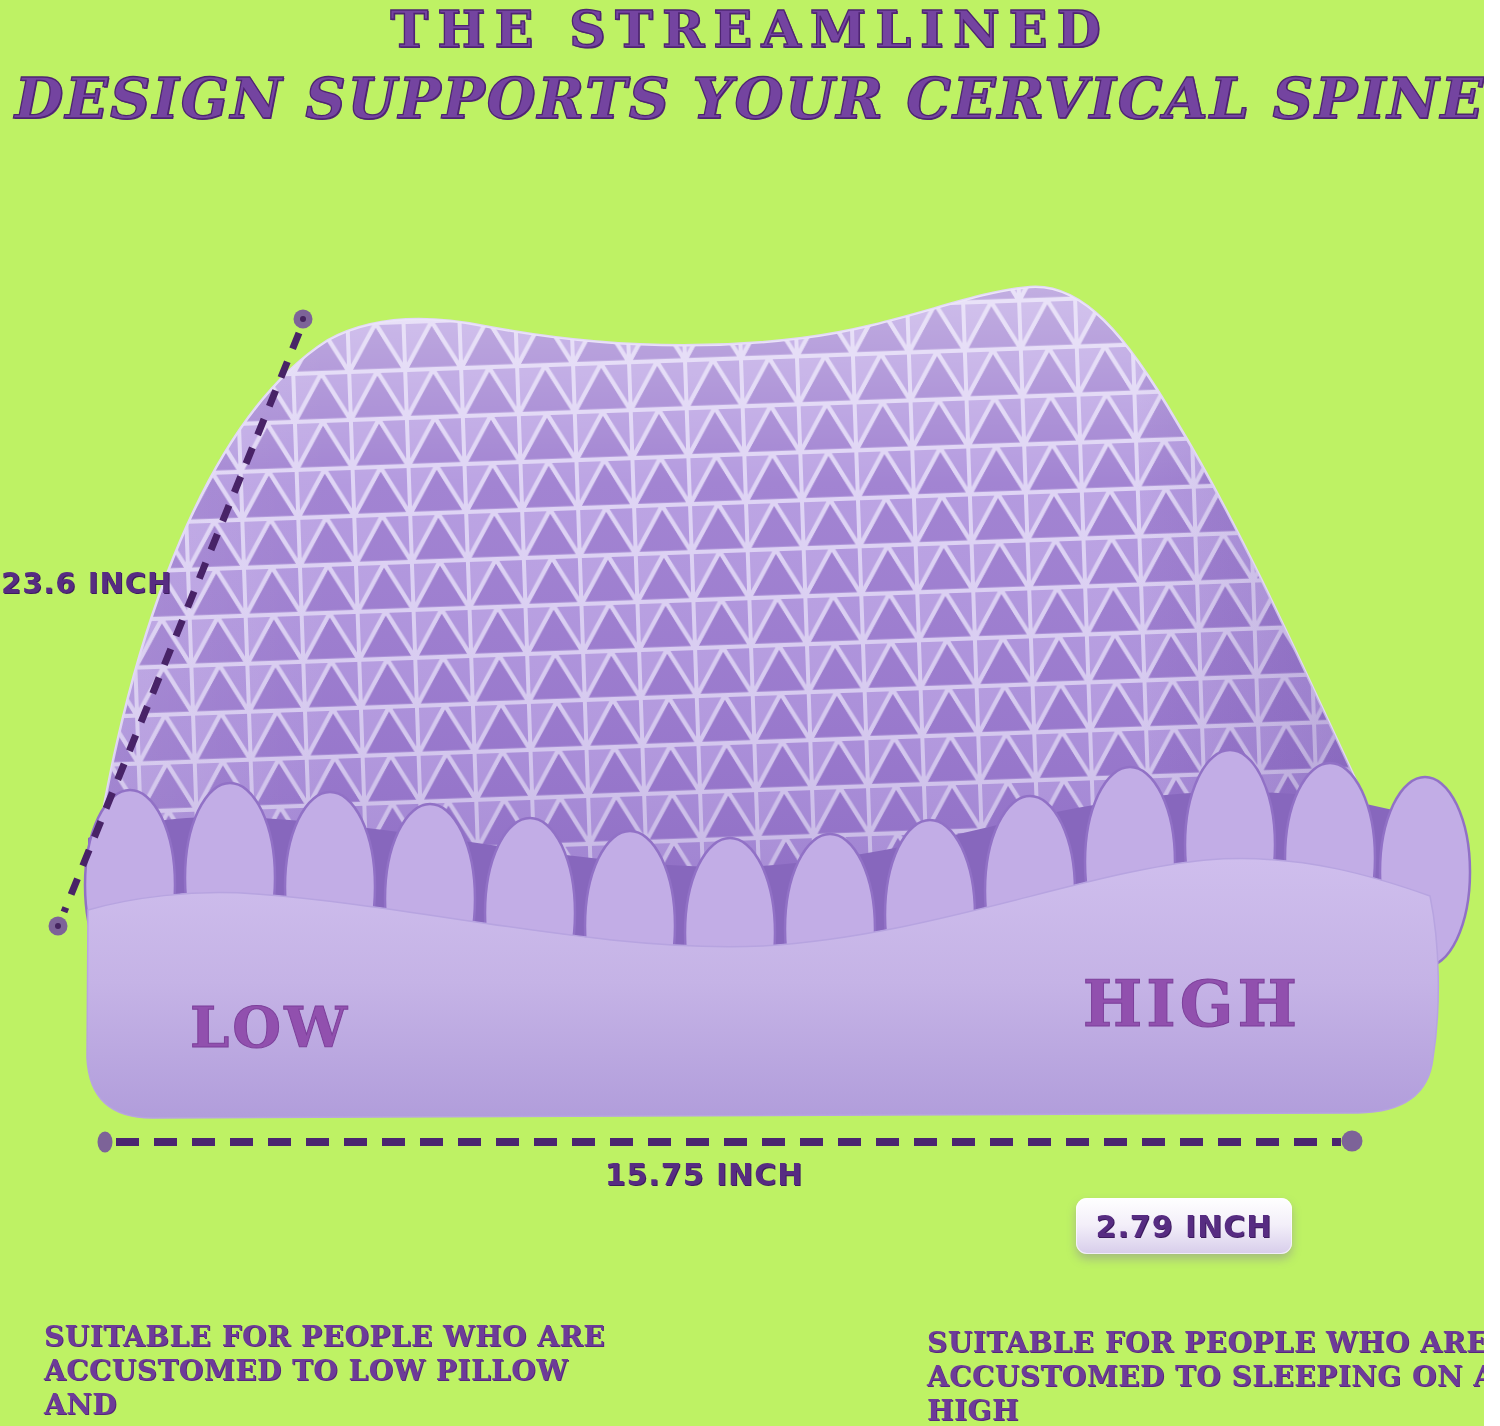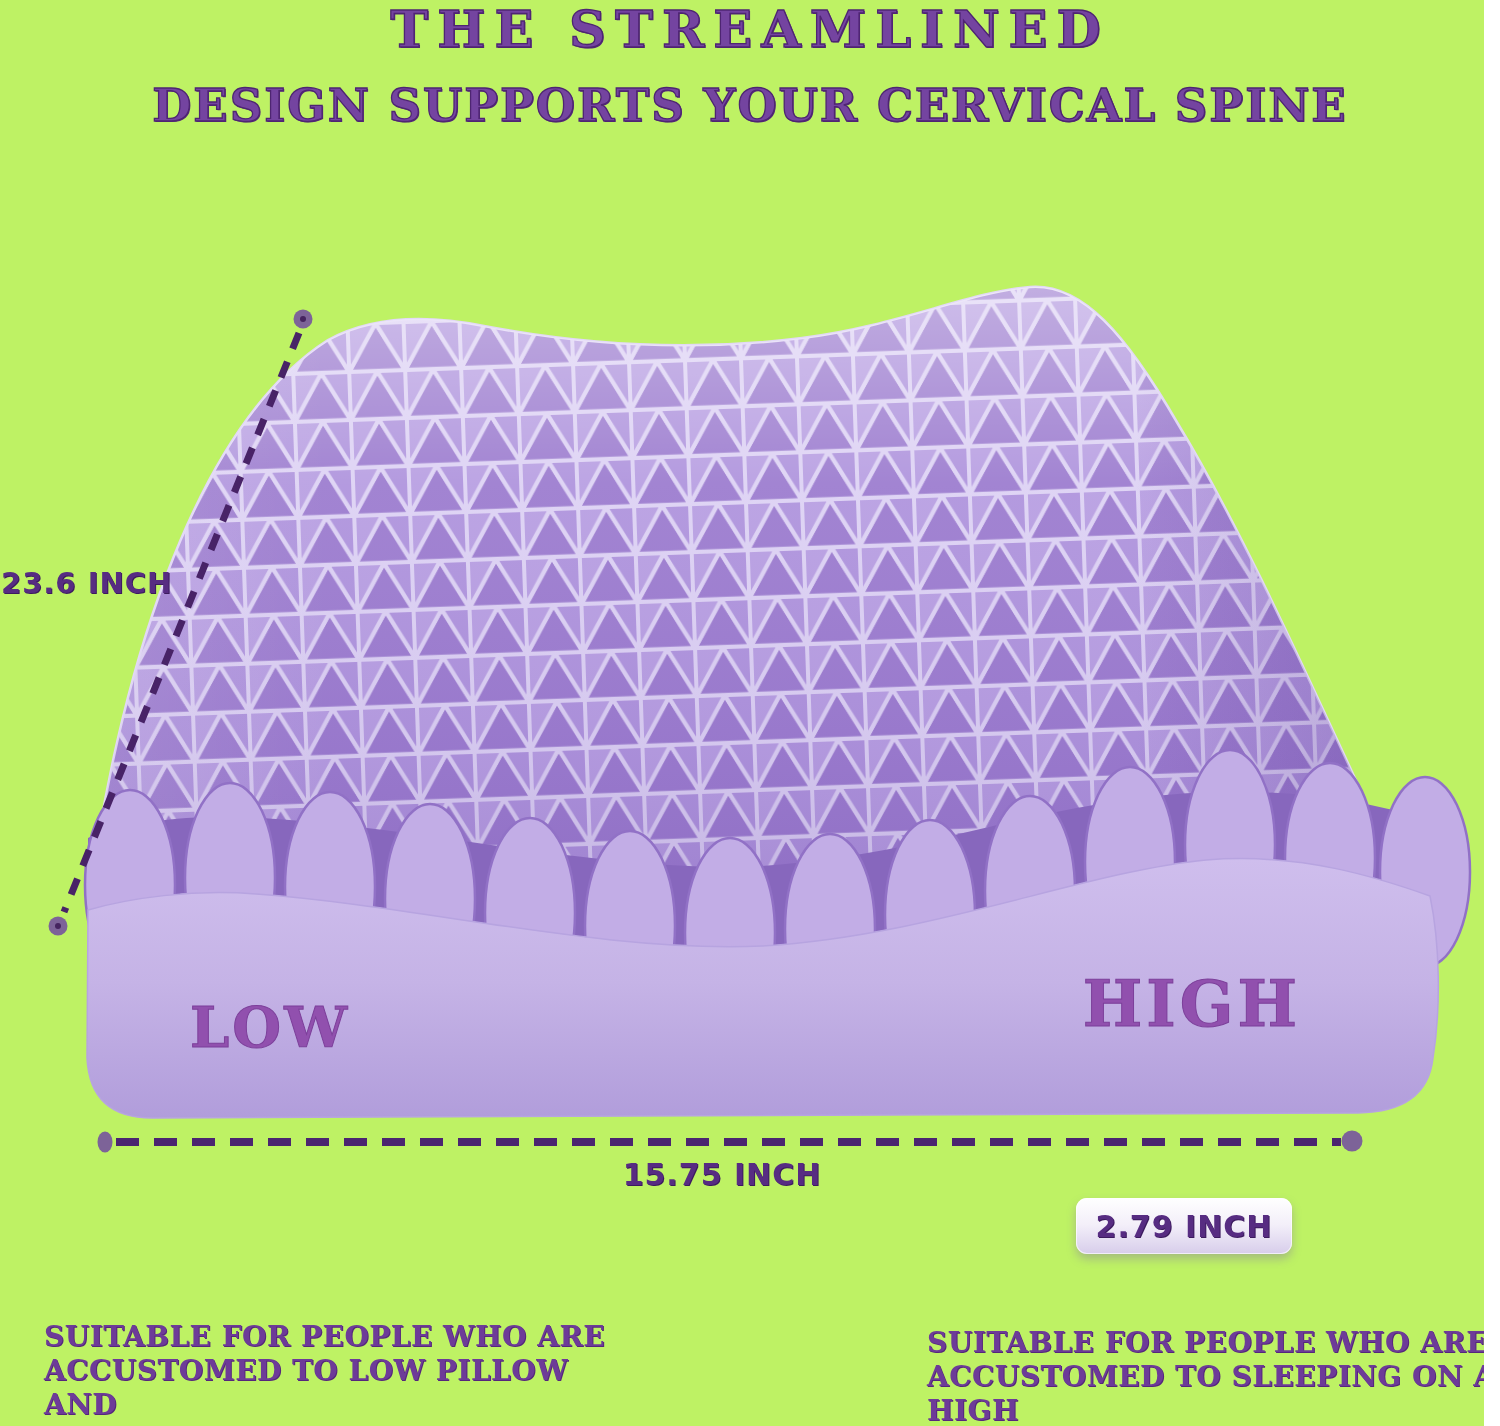--- a/index.html
+++ b/index.html
@@ -20,40 +20,41 @@
     -webkit-text-stroke: 1.3px #4e2572;
     text-shadow: 1px 1px 0 #55277b;
     font-weight: bold;
   }
   .title-line1 {
     font-size: 51px;
     line-height: 58px;
     letter-spacing: 9px;
   }
   .title-line2 {
-    font-size: 45px;
+    font-size: 56px;
     line-height: 64px;
     letter-spacing: 2px;
-    margin-top: 16px;
+    margin-top: 8px;
     white-space: nowrap;
+    font-style: italic;
   }
   .pillow-svg {
     position: absolute;
     left: 0; top: 0;
   }
   .dim-label {
     position: absolute;
     font-family: "DejaVu Sans", sans-serif;
     font-weight: bold;
     color: #572c82;
     text-shadow: 1px 1px 0 #3c1b5e;
     letter-spacing: 1px;
   }
   .dim-length { left: 1px; top: 566px; font-size: 29px; }
-  .dim-width  { left: 572px; top: 1157px; width: 300px; text-align: center; font-size: 30px; }
+  .dim-width  { left: 554px; top: 1157px; width: 300px; text-align: center; font-size: 30px; }
   .chip {
     position: absolute;
     border-radius: 11px;
     background: linear-gradient(180deg, #ffffff 0%, #f3eff9 48%, #d7cdeb 100%);
     box-shadow: 0 5px 10px rgba(128,108,168,0.40), inset 0 0 0 1px rgba(255,255,255,0.65);
     display: flex;
     align-items: center;
     justify-content: center;
   }
   .chip-low  { left: 177px; top: 1178px; width: 188px; height: 57px; }

